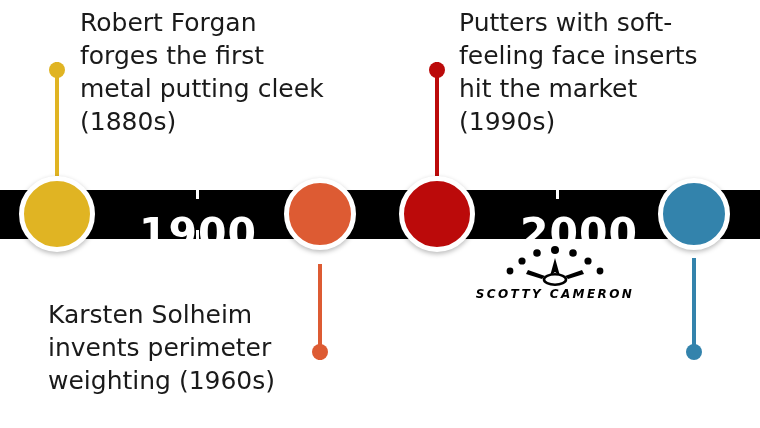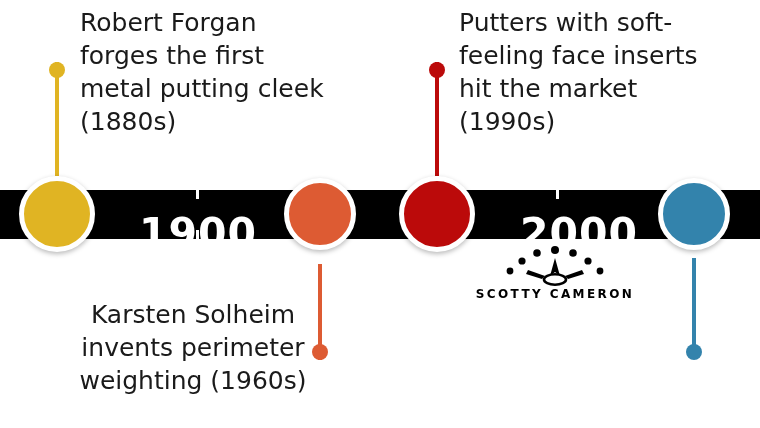--- a/index.html
+++ b/index.html
@@ -79,20 +79,21 @@
     font-family: "DejaVu Sans", sans-serif;
     font-size: 25px;
     line-height: 33px;
     white-space: pre-line;
   }
 
   
   .logo-block {
     position: absolute;
     text-align: center;
+    font-style: italic;
   }
   .logo-crown {
     display: block;
     margin: 0 auto;
   }
   .logo-wordmark {
     display: block;
     font-family: "DejaVu Sans", sans-serif;
     font-size: 12px;
     font-weight: bold;
@@ -131,21 +132,21 @@
   <div class="node" style="left:19px; top:176px; width:76px; height:76px; background:#E0B423;"></div>
   <div class="node" style="left:284px; top:178px; width:72px; height:72px; background:#DD5B33;"></div>
   <div class="node" style="left:399px; top:176px; width:76px; height:76px; background:#BB0A0A;"></div>
   <div class="node" style="left:658px; top:178px; width:72px; height:72px; background:#3383AC;"></div>
 
   <div class="callout" style="left:80px; top:6px; width:300px;">Robert Forgan
 forges the first
 metal putting cleek
 (1880s)</div>
 
-  <div class="callout" style="left:48px; top:298px; width:290px;text-align:center;">Karsten Solheim
+  <div class="callout" style="left:48px; top:298px; width:290px;">Karsten Solheim
 invents perimeter
 weighting (1960s)</div>
 
   <div class="callout" style="left:459px; top:6px; width:300px;">Putters with soft-
 feeling face inserts
 hit the market
 (1990s)</div>
 
 
   <div class="logo-block" style="left:470px; top:246px; width:170px;">

